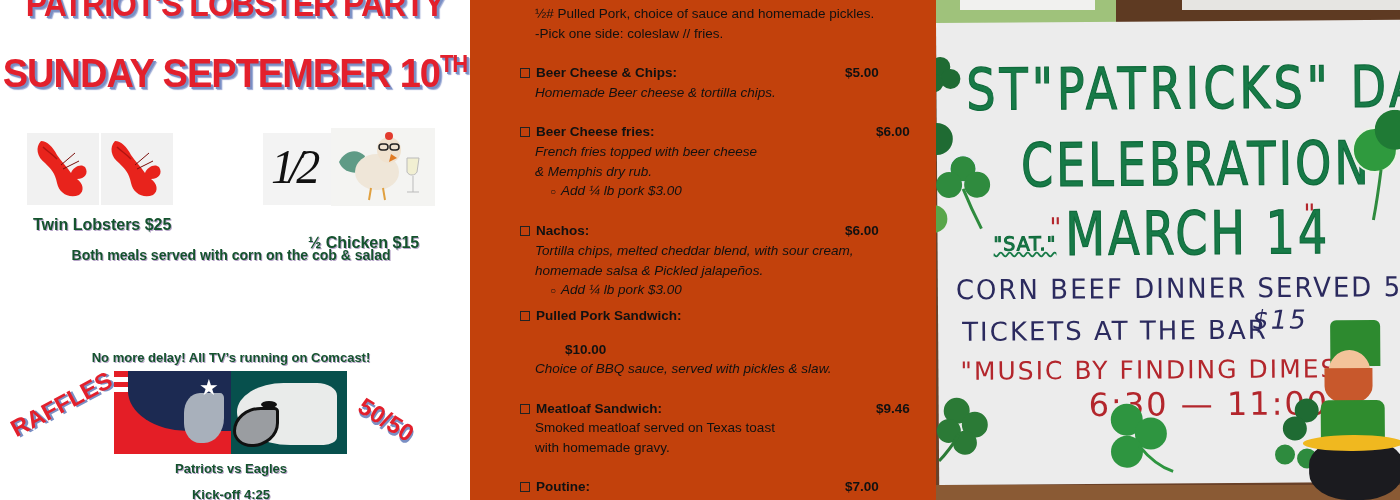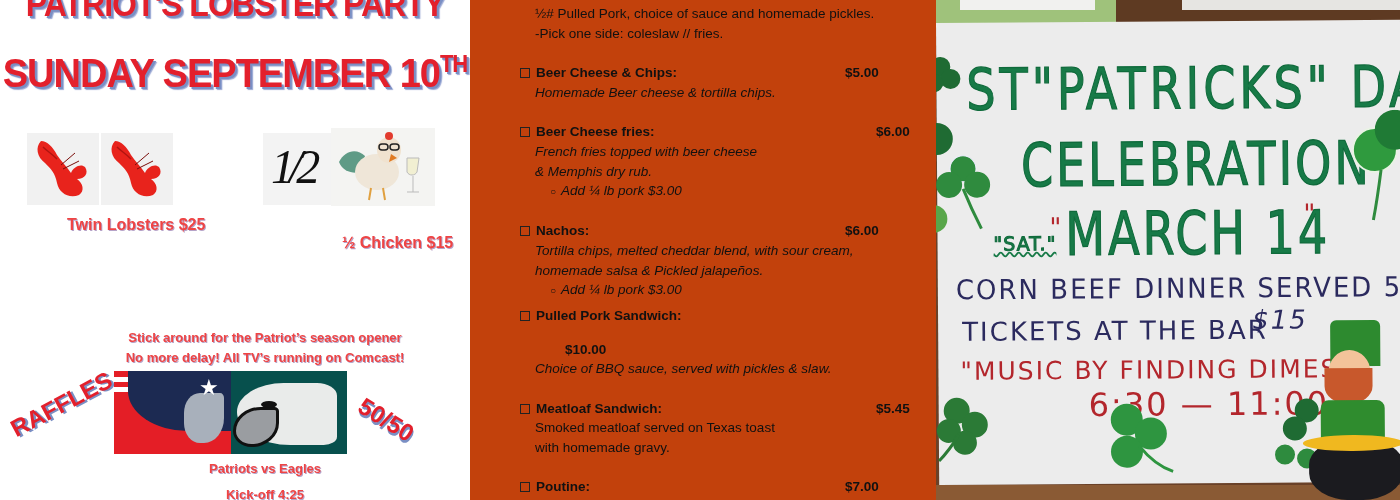--- a/index.html
+++ b/index.html
@@ -28,22 +28,22 @@
   .lobster-box.l1 { left: 27px; }
   .lobster-box.l2 { left: 101px; }
   .half-box { left: 263px; top: 133px; width: 68px; height: 72px; background: #f3f3f3; }
   .half-box span {
     position: absolute; left: 8px; top: 6px; font-family: "Liberation Serif", serif;
     font-size: 48px; font-style: italic; color: #111; letter-spacing: -6px;
   }
   .chicken-box { left: 331px; top: 128px; width: 104px; height: 78px; background: #f4f4f2; }
 
   .flyer .line {
-    position: absolute; font-weight: bold; color: #ef4444;
-    text-shadow: 1px 1px 0 #b6a3c8; white-space: nowrap; margin-left: 34px;
+    position: absolute; font-weight: bold; color: #14532d;
+    text-shadow: 1px 1px 0 #b6a3c8; white-space: nowrap;
   }
   .price-lobster { left: 33px; top: 216px; font-size: 16px; }
   .price-chicken { left: 308px; top: 234px; font-size: 16px; }
   .meals-note { left: 0; width: 462px; text-align: center; top: 247px; font-size: 14px; }
   .dinner-time { left: 0; width: 462px; text-align: center; top: 276px; font-size: 14px; }
   .stick-around { left: 0; width: 462px; text-align: center; top: 330px; font-size: 13px; }
   .no-delay { left: 0; width: 462px; text-align: center; top: 350px; font-size: 13px; }
   .matchup { left: 0; width: 462px; text-align: center; top: 461px; font-size: 13px; }
   .kickoff { left: 0; width: 462px; text-align: center; top: 487px; font-size: 13px; }
 
@@ -160,21 +160,21 @@
       <path d="M60 26 L66 30 L58 34 Z" fill="#e07a22"></path>
       <path d="M76 30 L88 30 L86 44 C84 48 78 48 76 44 Z" fill="#f1efd2" stroke="#bbb"></path>
       <line x1="82" y1="48" x2="82" y2="64" stroke="#bbb"></line>
       <line x1="76" y1="64" x2="88" y2="64" stroke="#bbb"></line>
       <path d="M40 60 L38 72 M52 60 L54 72" stroke="#e0a040" stroke-width="2"></path>
     </svg>
   </div>
 
   <div class="line price-lobster">Twin Lobsters $25</div>
   <div class="line price-chicken">½ Chicken $15</div>
-  <div class="line stick-around">Stick around for the Patriot’s season opener</div>
+  <div class="line meals-note">Both meals served with corn on the cob &amp; salad</div>
   <div class="line no-delay">No more delay!  All TV’s running on Comcast!</div>
 
   <div class="raffles">RAFFLES</div>
   <div class="fifty">50/50</div>
 
   <div class="pic logo-box">
     <div class="pats">
       <div class="stripe" style="top:6px;width:40px;"></div>
       <div class="stripe" style="top:16px;width:34px;"></div>
       <div class="navy"></div>
@@ -210,21 +210,21 @@
   <div class="t price" style="top:223px; left:375px;">$6.00</div>
   <div class="t desc it" style="top:243px;">Tortilla chips, melted cheddar blend, with sour cream,</div>
   <div class="t desc it" style="top:263px;">homemade salsa &amp; Pickled jalapeños.</div>
   <div class="t sub" style="top:282px;">Add ¼ lb pork $3.00</div>
 
   <div class="t item-name" style="top:302px;margin-top:6px;"><span class="check"></span><span>Pulled Pork Sandwich:</span></div>
   <div class="t price" style="top:342px; left:95px;">$10.00</div>
   <div class="t desc it" style="top:361px;">Choice of BBQ sauce, served with pickles &amp; slaw.</div>
 
   <div class="t item-name" style="top:401px;"><span class="check"></span><span>Meatloaf Sandwich:</span></div>
-  <div class="t price" style="top:401px; left:406px;">$5.45</div>
+  <div class="t price" style="top:401px; left:406px;">$9.46</div>
   <div class="t desc" style="top:420px;">Smoked meatloaf served on Texas toast</div>
   <div class="t desc" style="top:440px;">with homemade gravy.</div>
 
   <div class="t item-name" style="top:479px;"><span class="check"></span><span>Poutine:</span></div>
   <div class="t price" style="top:479px; left:375px;">$7.00</div>
 </div>
 
 <div class="photo">
   <div class="cork"></div>
   <div class="green-card">

